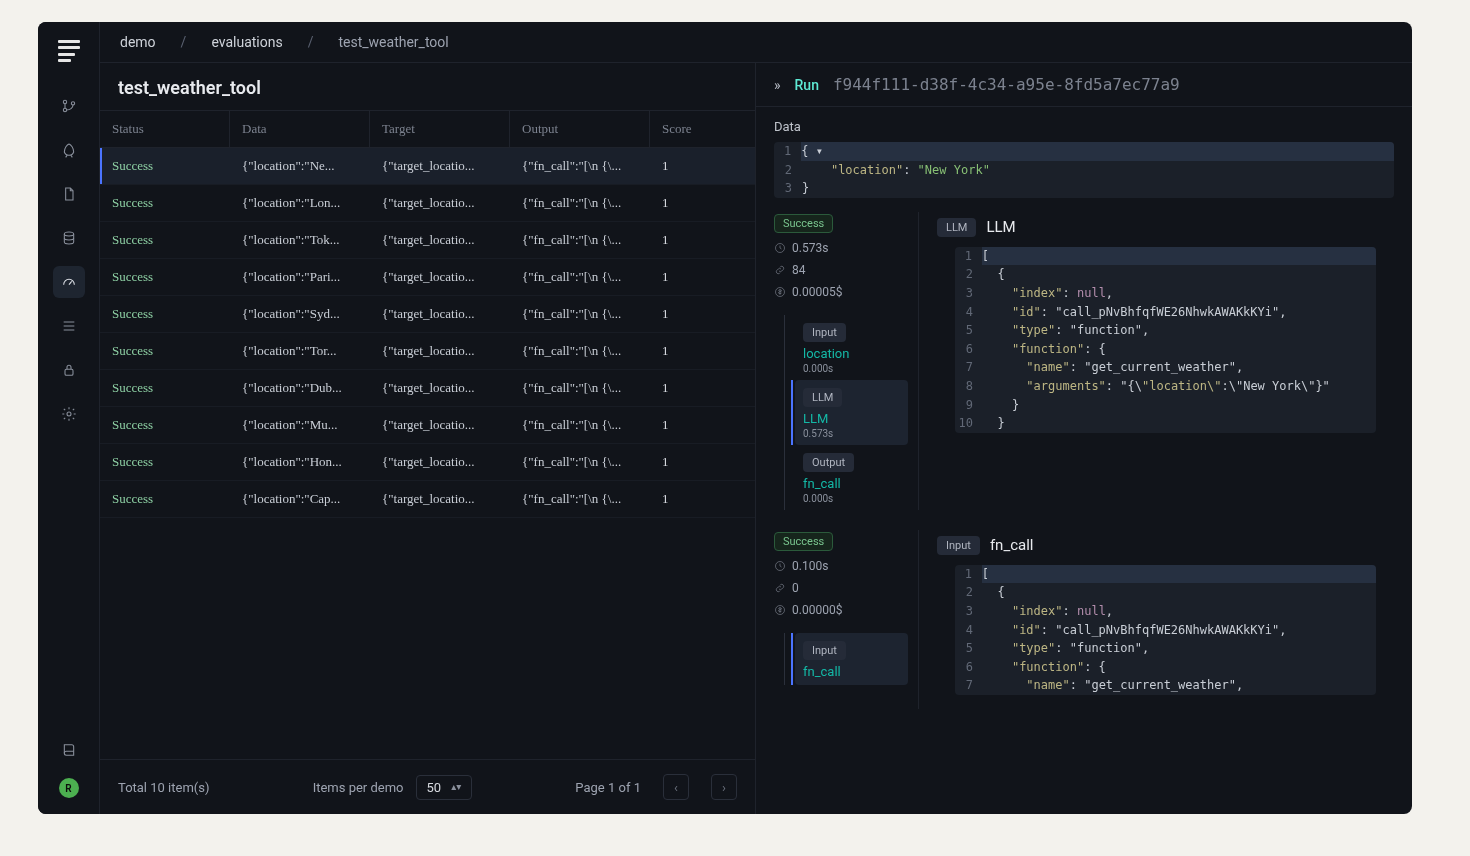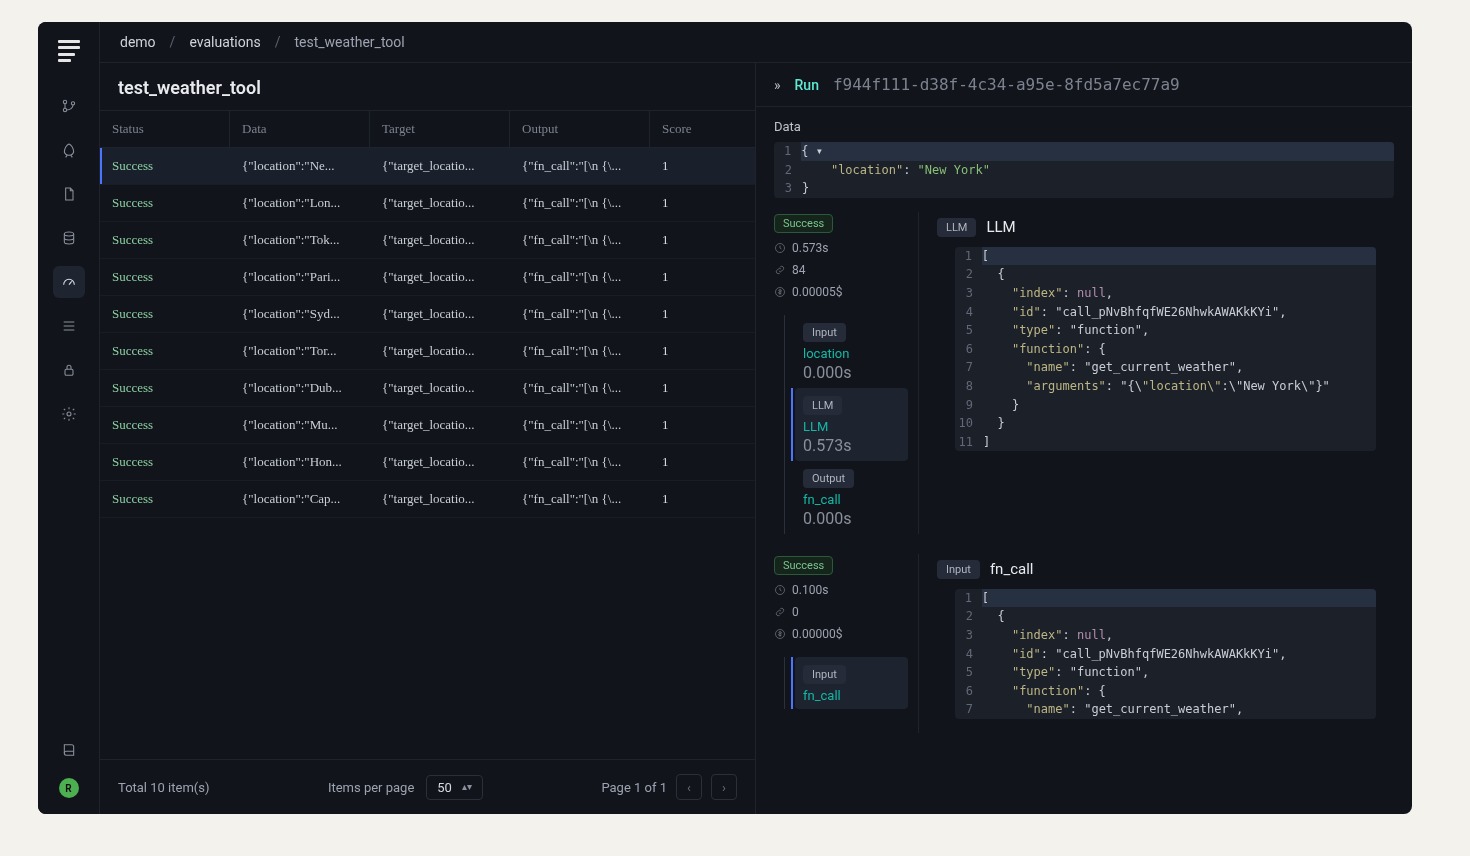--- a/index.html
+++ b/index.html
@@ -11,21 +11,21 @@
   .logo span { display:block; height:3px; background:#e6e6e6; border-radius:1px; }
   .logo span:nth-child(1){width:100%}.logo span:nth-child(2){width:100%}.logo span:nth-child(3){width:80%}.logo span:nth-child(4){width:60%}
   .side-icons { display:flex; flex-direction:column; gap:12px; align-items:center; }
   .side-icon { width:32px; height:32px; display:flex; align-items:center; justify-content:center; border-radius:6px; color:#8a909c; cursor:pointer; }
   .side-icon.active { background:#1e2530; color:#dfe2e8; }
   .side-icon svg { width:16px; height:16px; stroke:currentColor; fill:none; stroke-width:1.6; }
   .sidebar-bottom { margin-top:auto; margin-bottom:16px; display:flex; flex-direction:column; align-items:center; gap:12px;}
   .avatar { width:20px; height:20px; border-radius:50%; background:#4caf50; color:#0c0c0c; font-size:10px; display:flex; align-items:center; justify-content:center; font-weight:600; }
   
   .main { flex:1; display:flex; flex-direction:column; min-width:0; }
-  .breadcrumbs { display:flex; align-items:center; gap:14px; padding:12px 20px; font-size:14px; border-bottom:1px solid #1f232c; color:#cfd3da; }
+  .breadcrumbs { display:flex; align-items:center; gap:25px; padding:12px 20px; font-size:14px; border-bottom:1px solid #1f232c; color:#cfd3da; }
   .breadcrumbs .sep { color:#5a6170; }
   .breadcrumbs .crumb { color:#cfd3da; }
   .breadcrumbs .crumb.dim { color:#9da3b0; }
   .content { flex:1; display:flex; min-height:0; }
   
   .left-panel { width: 656px; border-right:1px solid #1f232c; display:flex; flex-direction:column; min-width:0; }
   .panel-title { padding:14px 18px 12px; font-size:18px; font-weight:600; color:#e8eaee; border-bottom:1px solid #1f232c; }
   .table { flex:1; display:flex; flex-direction:column; min-height:0; overflow:hidden; }
   .thead, .trow { display:grid; grid-template-columns: 130px 140px 140px 140px 70px; }
   .thead { font-size:12px; color:#7c828f; border-bottom:1px solid #1f232c; }
@@ -35,21 +35,21 @@
   .tbody { flex:1; overflow:auto; }
   .trow { border-bottom:1px solid #181c24; color:#c9ced6; cursor:pointer; }
   .trow.selected { background:#1a202b; position:relative; }
   .trow.selected::before { content:""; position:absolute; left:0; top:0; bottom:0; width:2px; background:#4b74ff; }
   .trow .td:first-child { color:#8ed0a4; }
   .trow .score { color:#d7dae0; }
   .table-footer { display:flex; align-items:center; justify-content:space-between; padding:14px 18px; border-top:1px solid #1f232c; font-size:13px; color:#9da3b0; }
   .footer-center { display:flex; align-items:center; gap:12px; }
   .select-box { display:flex; align-items:center; gap:10px; border:1px solid #2a2f3a; border-radius:4px; padding:4px 10px; color:#d7dae0; }
   .select-box .chev { font-size:10px; line-height:1; color:#8a909c; display:flex; flex-direction:column; }
-  .pager { display:flex; align-items:center; gap:9px; }
+  .pager { display:flex; align-items:center; gap:22px; }
   .pg-btn { width:26px; height:26px; border:1px solid #2a2f3a; border-radius:4px; display:flex; align-items:center; justify-content:center; color:#6a707c; cursor:pointer; }
   
   .right-panel { flex:1; display:flex; flex-direction:column; min-width:0; overflow-y:auto; }
   .run-header { display:flex; align-items:center; gap:14px; padding:12px 18px; border-bottom:1px solid #1f232c; font-size:14px; }
   .collapse-icon { color:#b7bcc5; font-size:14px; line-height:1; }
   .run-label { color:#5eead4; font-weight:500; }
   .run-id { font-family: ui-monospace, SFMono-Regular, Menlo, monospace; font-size:16px; color:#7c828f; }
   .section-title { padding:12px 18px 8px; font-size:13px; color:#bfc3cb; }
   .code-block { margin:0 18px 14px; background:#1b2029; border-radius:4px; font-family: ui-monospace, SFMono-Regular, Menlo, monospace; font-size:12px; line-height:1.55; overflow:auto; }
   .code-block .line { display:flex; }
@@ -66,21 +66,21 @@
   .badge { display:inline-block; font-size:11px; padding:2px 8px; border-radius:4px; border:1px solid transparent; }
   .badge-success { color:#79c48e; border-color:#2b5a3b; background:#16251c; }
   .badge-llm { color:#b0b5c0; background:#252b38; }
   .badge-input, .badge-output { color:#b0b5c0; background:#252b38; }
   .meta-row { display:flex; align-items:center; gap:6px; font-size:12px; color:#9da3b0; margin-top:8px; }
   .meta-row svg { width:12px; height:12px; stroke:currentColor; fill:none; }
   .step-tree { margin-top:16px; display:flex; flex-direction:column; }
   .step { padding:6px 8px; border-radius:4px; position:relative; margin-left:4px; }
   .step .badge { margin-bottom:4px; }
   .step .step-name { font-size:13px; color:#14b8a6; }
-  .step .step-time { font-size:16px; color:#8a909c; margin-top:2px; }
+  .step .step-time { font-size:10px; color:#8a909c; margin-top:2px; }
   .step.active { background:#1d2430; }
   .step.active::before { content:""; position:absolute; left:-4px; top:0; bottom:0; width:2px; background:#4b74ff; }
   .tree-conn { border-left:1px solid #2b303b; margin-left:10px; padding-left:6px; }
   .trace-right-head { display:flex; align-items:center; gap:10px; padding:6px 0 10px; font-size:15px; color:#e8eaee;}
 </style>
 </head>
 <body>
 
 <div class="frame">
 
@@ -244,21 +244,21 @@
                 <div class="td">{"location":"Cap...</div>
                 <div class="td">{"target_locatio...</div>
                 <div class="td">{"fn_call":"[\n {\...</div>
                 <div class="td score">1</div>
               </div>
             </div>
         </div>
         <div class="table-footer">
           <div>Total 10 item(s)</div>
           <div class="footer-center">
-            <span>Items per page</span>
+            <span>Items per demo</span>
             <div class="select-box">
               <span>50</span>
               <span class="chev">▴▾</span>
             </div>
           </div>
           <div class="pager">
             <span>Page 1 of 1</span>
             <div class="pg-btn">‹</div>
             <div class="pg-btn">›</div>
           </div>
@@ -357,24 +357,20 @@
                   <span class="lc">      <span class="t-key">"arguments"</span><span class="t-punc">:</span> "{\<span class="t-key">"location\"</span><span class="t-punc">:</span>\"New York\"}"</span>
                 </div>
                 <div class="line">
                   <span class="ln">9</span>
                   <span class="lc">    }</span>
                 </div>
                 <div class="line">
                   <span class="ln">10</span>
                   <span class="lc">  }</span>
                 </div>
-                <div class="line">
-                  <span class="ln">11</span>
-                  <span class="lc">]</span>
-                </div>
               </div>
           </div>
         </div>
 
         <div class="trace-body">
           <div class="trace-left">
             <span class="badge badge-success">Success</span>
             <div class="meta-row">
                 <svg viewBox="0 0 24 24">
                   <circle cx="12" cy="12" r="9"></circle>

